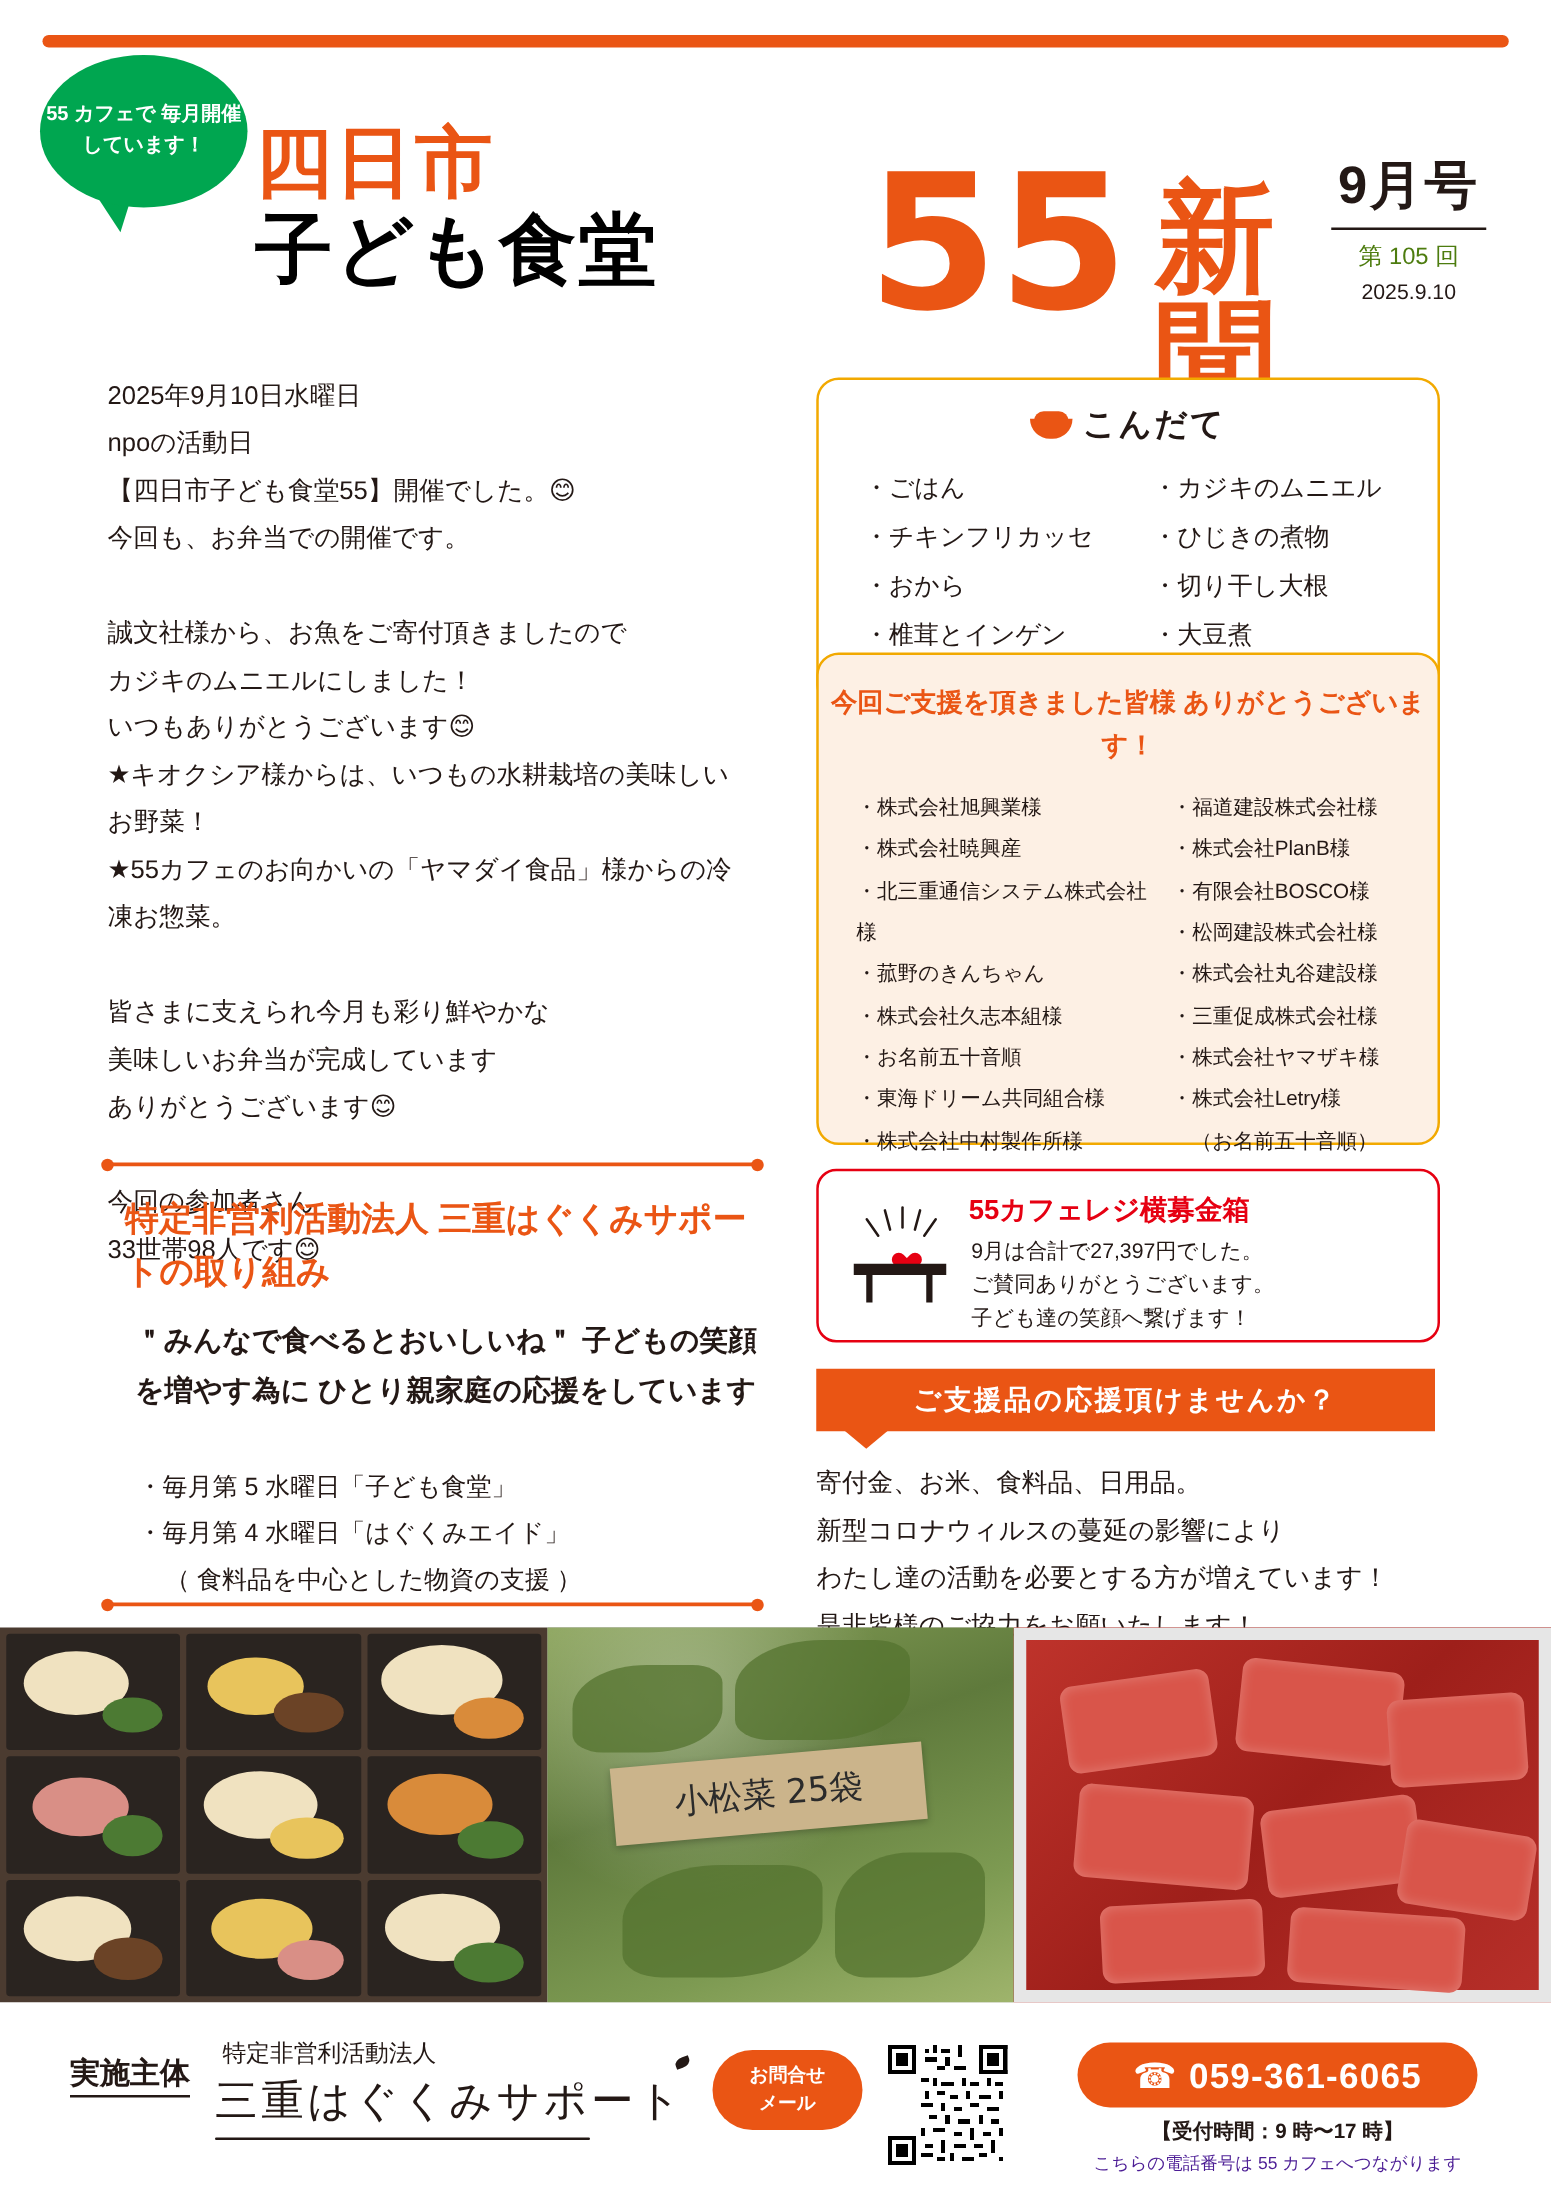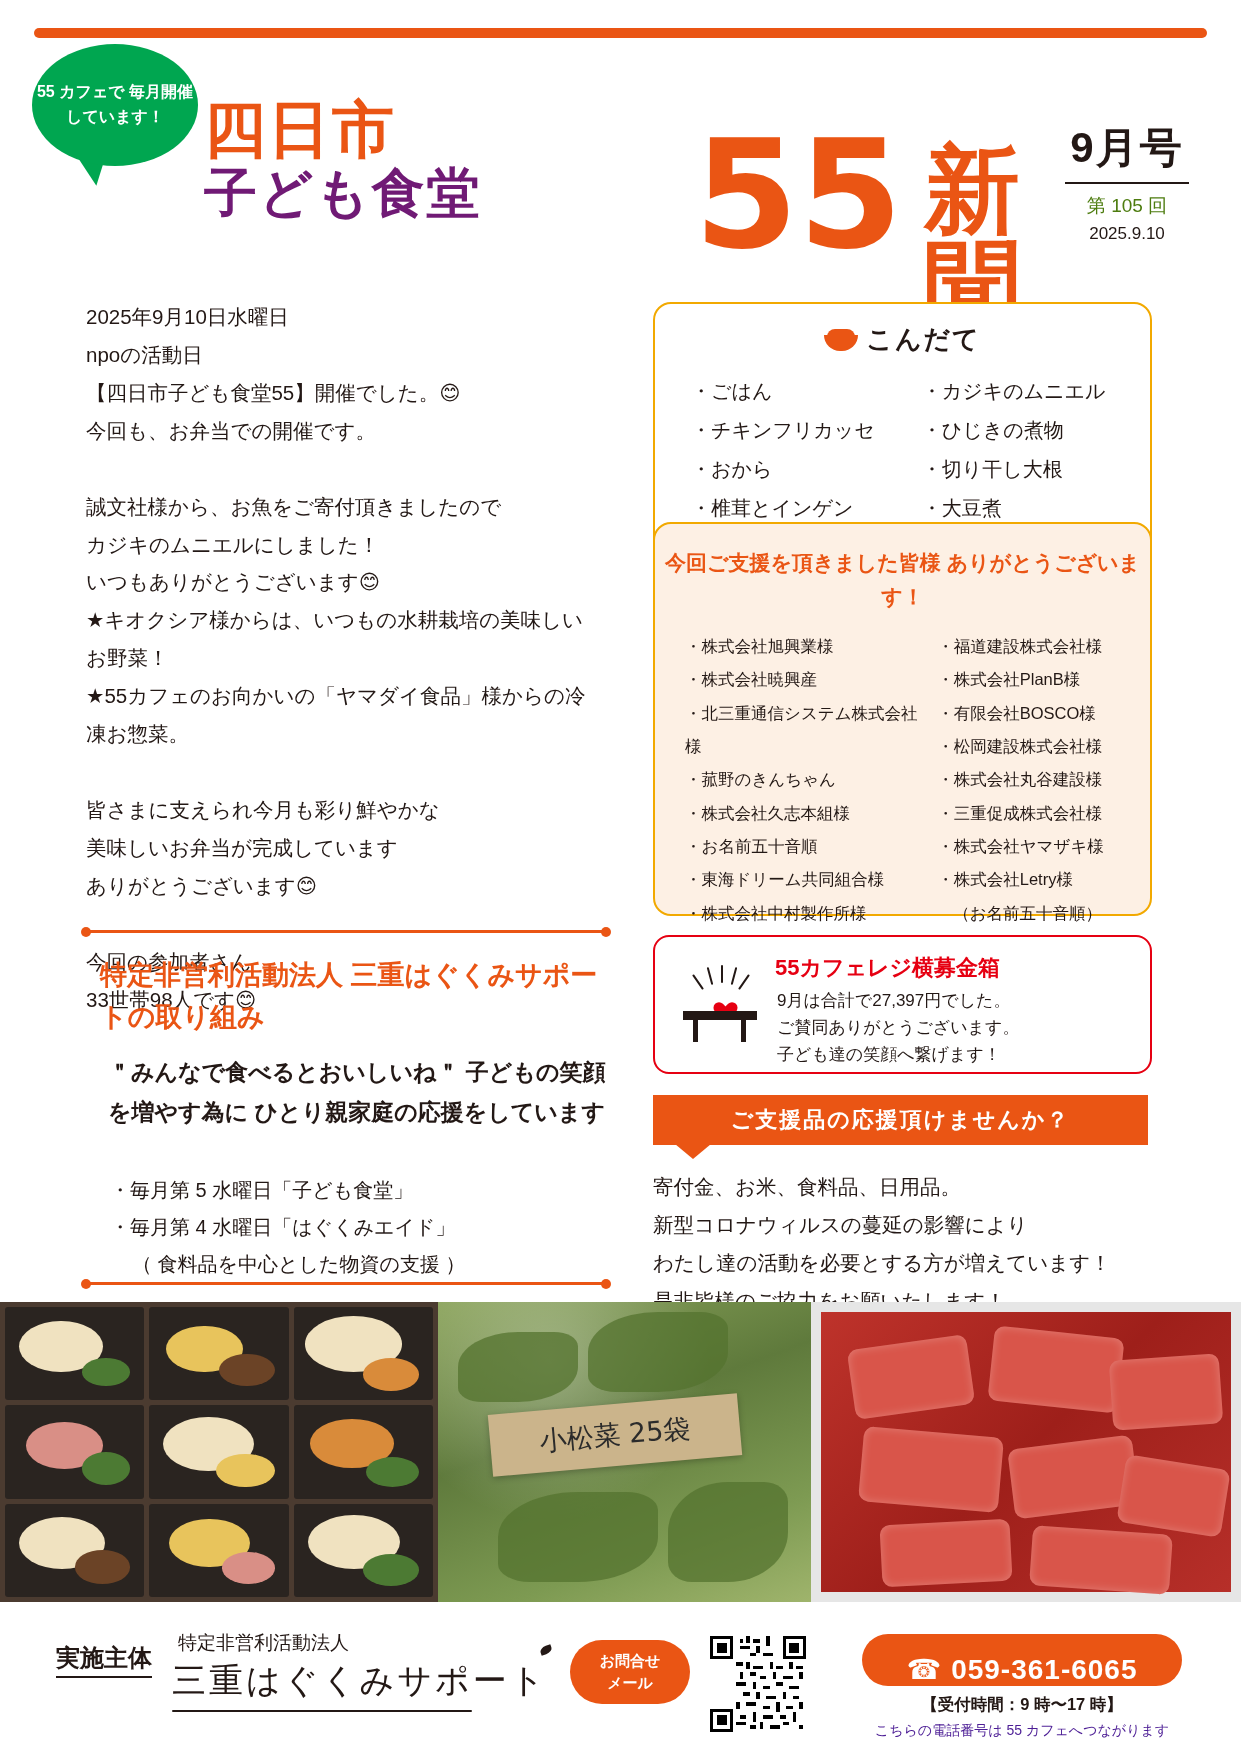--- a/index.html
+++ b/index.html
@@ -39,21 +39,21 @@
   }
 
   .title-block{position:absolute;left:204px;top:80px;width:760px;height:160px;}
   .t-line1{
     position:absolute;left:0;top:8px;
     font-size:62px;font-weight:bold;color:#ea5514;letter-spacing:2px;
     font-family:"DejaVu Sans",sans-serif;
   }
   .t-line2{
     position:absolute;left:0;top:78px;
-    font-size:53px;font-weight:bold;color:#701a75;letter-spacing:2px;
+    font-size:62px;font-weight:bold;color:#000000;letter-spacing:2px;
     font-family:Liberation Serif, serif;
   }
   .t-55{
     position:absolute;left:490px;top:40px;
     font-size:150px;font-weight:bold;color:#ea5514;line-height:1;
     font-family:"DejaVu Sans",sans-serif;
   }
   .t-shinbun{
     position:absolute;left:720px;top:62px;
     font-size:96px;font-weight:bold;color:#ea5514;letter-spacing:0px;
@@ -275,21 +275,21 @@
     background:#ea5514;border-radius:32px;
     display:flex;align-items:center;justify-content:center;text-align:center;
   }
   .mail-btn span{color:#fff;font-size:15px;line-height:1.5;font-weight:bold;}
   .qr{
     position:absolute;left:710px;top:34px;width:96px;height:96px;background:#fff;
   }
   .tel-pill{
     position:absolute;left:862px;top:32px;width:320px;height:52px;
     background:#ea5514;border-radius:26px;
-    display:flex;align-items:flex-end;justify-content:center;
+    display:flex;align-items:center;justify-content:center;
   }
   .tel-pill span{color:#fff;font-size:28px;font-weight:bold;letter-spacing:1px;}
   .tel-hours{
     position:absolute;left:862px;top:92px;width:320px;text-align:center;
     font-size:16.5px;font-weight:bold;color:#231815;
   }
   .tel-note{
     position:absolute;left:832px;top:120px;width:380px;text-align:center;
     font-size:14px;color:#4c1d95;
   }

